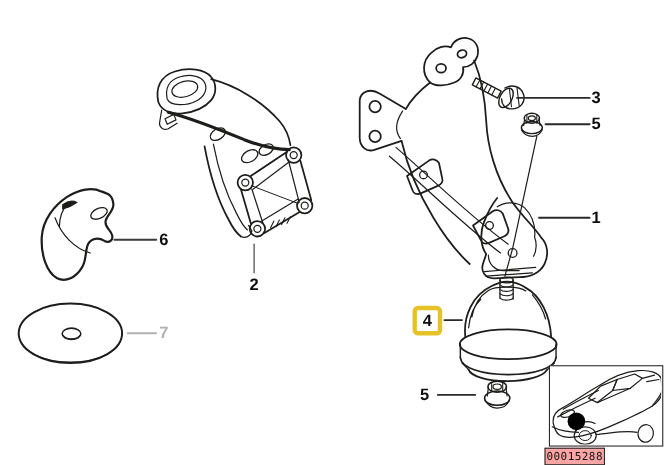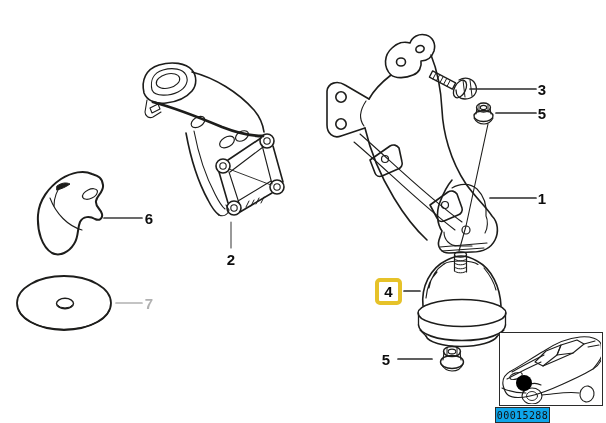--- a/index.html
+++ b/index.html
@@ -19,21 +19,21 @@
     box-sizing:border-box;border:4px solid #e6c229;border-radius:5px;
     background:#ffffff;display:flex;align-items:center;justify-content:center;
     font-weight:bold;font-size:15px;color:#0d0d0d;
   }
   .inset{
     position:absolute;left:499px;top:332px;width:104px;height:74px;
     box-sizing:border-box;border:1.4px solid #2b2b2b;background:#fff;
   }
   .plate{
     position:absolute;left:495px;top:407px;width:55px;height:16px;
-    box-sizing:border-box;border:1.4px solid #2b2b2b;background:#0ea5e9;
+    box-sizing:border-box;border:1.4px solid #2b2b2b;background:#fca5a5;
     display:flex;align-items:center;justify-content:center;
     font-family:"DejaVu Sans Mono",monospace;font-size:10px;color:#111;
     letter-spacing:0.4px;
   }
   svg{display:block;}
 </style>
 </head>
 <body>
 
 <div class="stage">

